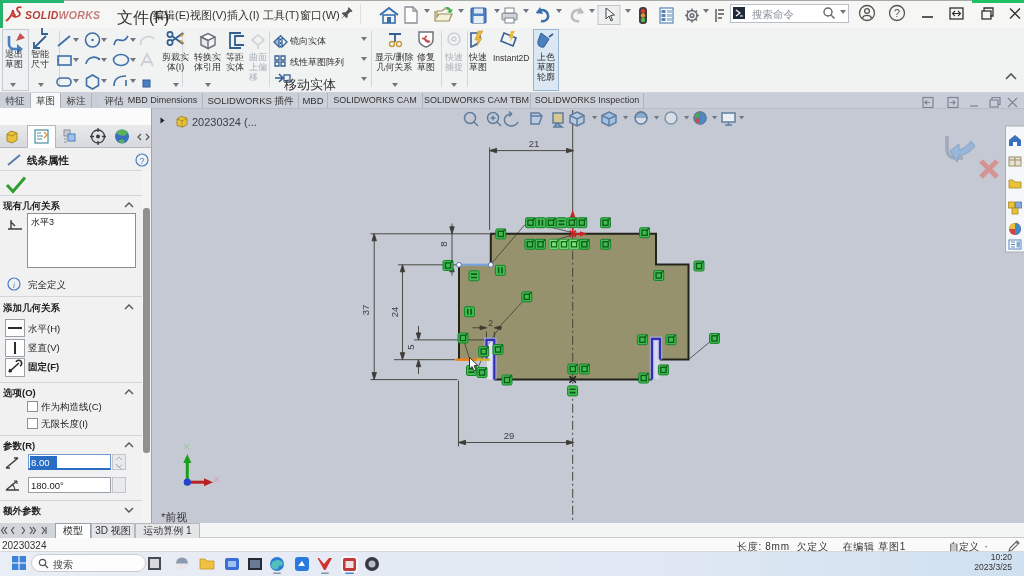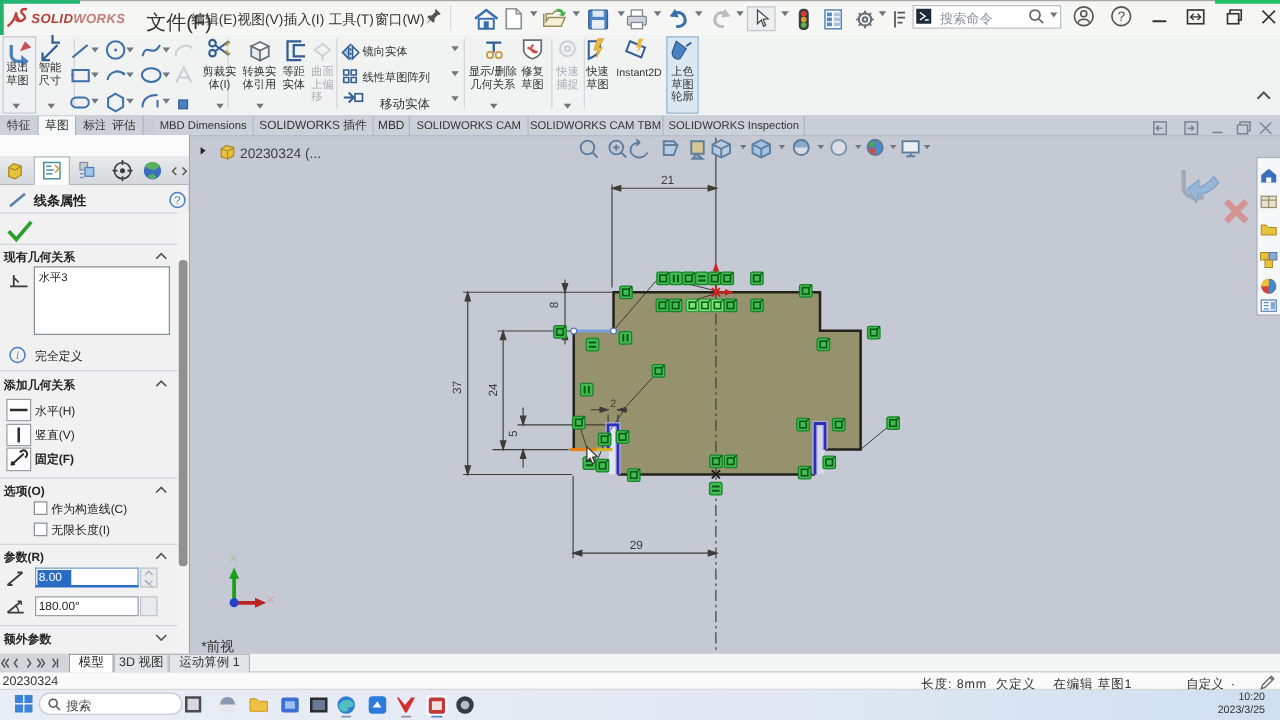--- a/index.html
+++ b/index.html
@@ -222,21 +222,21 @@
  <path d="M1006 79 l5 -5 5 5" stroke="#555" stroke-width="1.6" fill="none"></path>
 </svg>
 <div class="tx" style="left:5px;top:50px;font-size:9px;line-height:9.5px;text-align:center">退出<br>草图</div>
 <div class="tx" style="left:31px;top:50px;font-size:9px;line-height:9.5px;text-align:center">智能<br>尺寸</div>
 <div class="tx" style="left:162px;top:52px;font-size:9px;line-height:10px;text-align:center">剪裁实<br>体(I)</div>
 <div class="tx" style="left:194px;top:52px;font-size:9px;line-height:10px;text-align:center">转换实<br>体引用</div>
 <div class="tx" style="left:226px;top:52px;font-size:9px;line-height:10px;text-align:left">等距<br>实体</div>
 <div class="tx" style="left:249px;top:52px;font-size:9px;line-height:10px;color:#aab0b8">曲面<br>上偏<br>移</div>
 <div class="tx" style="left:290px;top:35px;font-size:9px">镜向实体</div>
 <div class="tx" style="left:290px;top:56px;font-size:9px">线性草图阵列</div>
-<div class="tx" style="left:304px;top:76px;font-size:10px">移动实体</div>
+<div class="tx" style="left:284px;top:76px;font-size:13px">移动实体</div>
 <div class="tx" style="left:375px;top:52px;font-size:9px;line-height:10px;text-align:center">显示/删除<br>几何关系</div>
 <div class="tx" style="left:417px;top:52px;font-size:9px;line-height:10px;text-align:right">修复<br>草图</div>
 <div class="tx" style="left:445px;top:52px;font-size:9px;line-height:10px;text-align:center;color:#aab0b8">快速<br>捕捉</div>
 <div class="tx" style="left:469px;top:52px;font-size:9px;line-height:10px;text-align:center">快速<br>草图</div>
 <div class="tx" style="left:493px;top:53px;font-size:8.5px">Instant2D</div>
 <div class="tx" style="left:537px;top:52px;font-size:9px;line-height:10px;text-align:center">上色<br>草图<br>轮廓</div>
 
 <div class="caret" style="left:10px;top:83px"></div>
 <div class="caret" style="left:38px;top:83px"></div>
 <div class="caret" style="left:73px;top:38px"></div>
@@ -256,21 +256,21 @@
 <div class="caret" style="left:392px;top:83px"></div>
 <div class="caret" style="left:451px;top:83px"></div>
 
 <div class="ab" style="left:0;top:93px;width:1024px;height:15px;background:#c9cdd7"></div>
 <style>
 .cmt{position:absolute;top:93px;height:15px;line-height:15px;font-size:9.5px;color:#333;text-align:center;background:#ccd0d8;border-right:1px solid #b0b4bd;box-sizing:border-box;white-space:nowrap;overflow:hidden}
 </style>
 <div class="cmt" style="left:0;width:31px">特征</div>
 <div class="cmt" style="left:31px;width:30px;background:#f7f8f9;border-right:1px solid #a8acb4">草图</div>
 <div class="cmt" style="left:61px;width:31px">标注</div>
-<div class="cmt" style="left:84px;width:31px">评估</div>
+<div class="cmt" style="left:99px;width:31px">评估</div>
 <div class="cmt" style="left:123px;width:80px;font-size:9px">MBD Dimensions</div>
 <div class="cmt" style="left:203px;width:96px">SOLIDWORKS 插件</div>
 <div class="cmt" style="left:299px;width:29px">MBD</div>
 <div class="cmt" style="left:328px;width:95px;font-size:9px">SOLIDWORKS CAM</div>
 <div class="cmt" style="left:423px;width:108px;font-size:9px">SOLIDWORKS CAM TBM</div>
 <div class="cmt" style="left:531px;width:113px;font-size:9px">SOLIDWORKS Inspection</div>
 <svg class="ab" style="left:920px;top:96px" width="104" height="14" viewBox="0 0 104 14">
  <g stroke="#7d8494" stroke-width="1.2" fill="none">
  <rect x="3" y="1.5" width="10" height="10"></rect>
       <path d="M5 6.5 h5 M7 4.5 l-2 2 2 2"></path>

